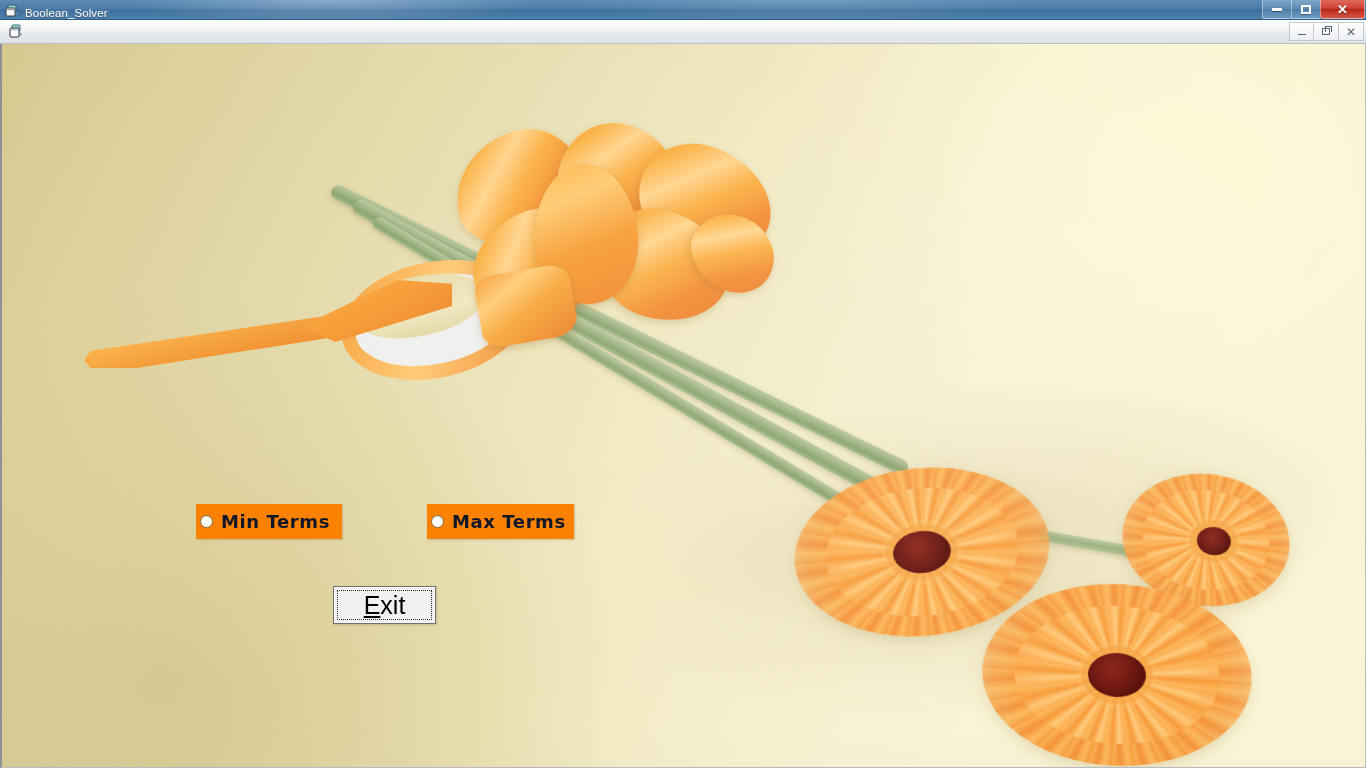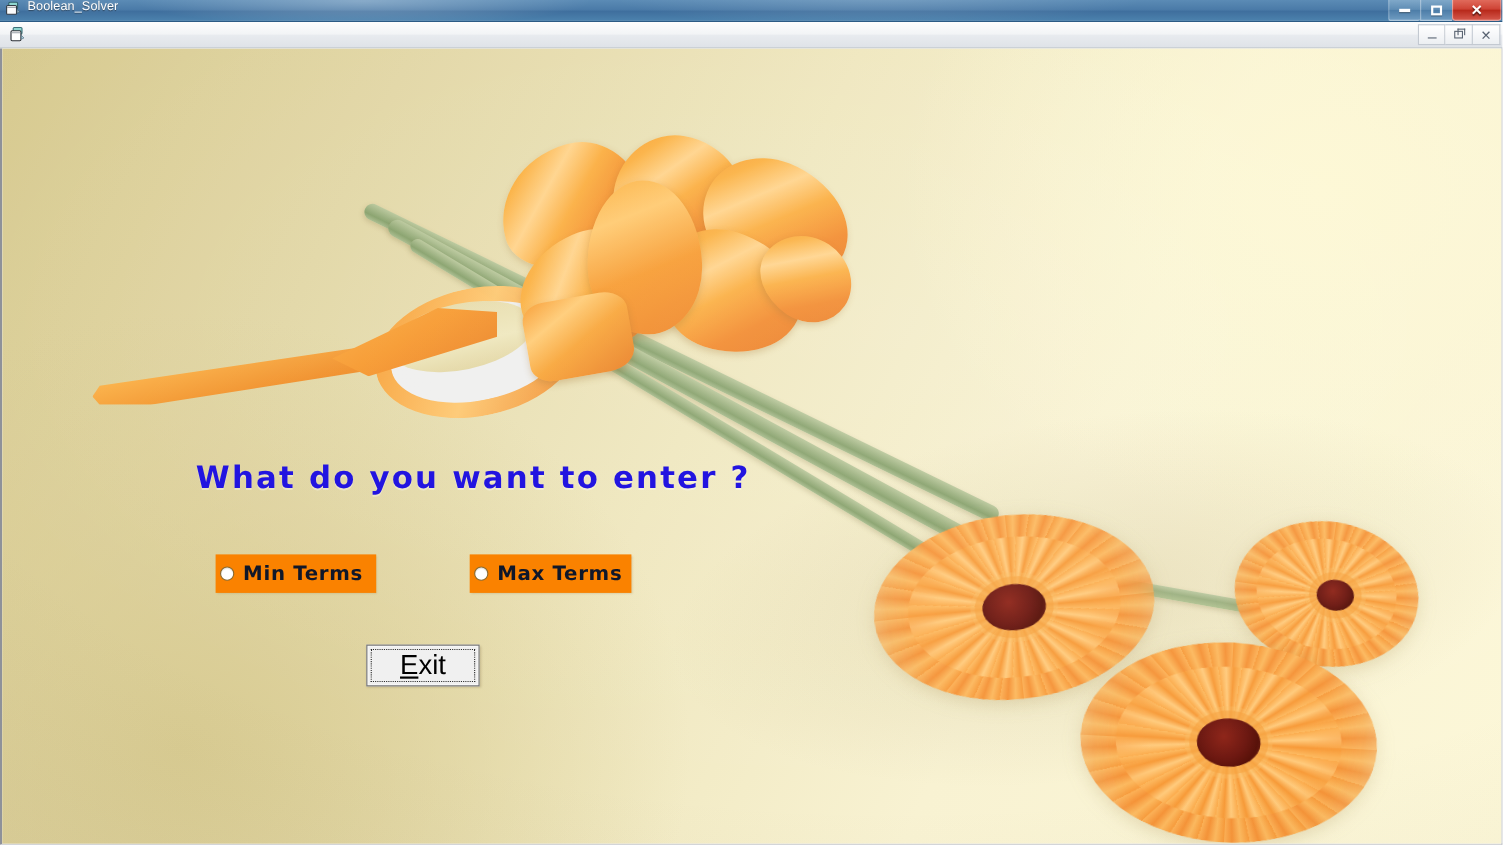--- a/index.html
+++ b/index.html
@@ -23,21 +23,21 @@
   
   .os-titlebar {
     position: absolute;
     left: 0; top: 0;
     width: 1366px;
     height: 20px;
     background: linear-gradient(to bottom, #5b8bb5 0%, #4b7ba8 45%, #3f6f9e 55%, #4c82ad 100%);
     border-bottom: 1px solid #2c5b85;
     box-sizing: border-box;
     display: flex;
-    align-items: flex-start;
+    align-items: flex-end;
     overflow: hidden;
   }
   .os-titlebar .glow {
     position: absolute;
     left: 120px; top: -22px;
     width: 420px; height: 46px;
     background: radial-gradient(ellipse at center, rgba(255,255,255,0.28) 0%, rgba(255,255,255,0) 70%);
     pointer-events: none;
   }
   .os-titlebar .glow2 {
@@ -474,21 +474,20 @@
       </div>
       <div class="daisy d3">
         <div class="petals"></div>
         <div class="petals2"></div>
         <div class="core"></div>
       </div>
 
       <div class="vignette"></div>
     </div>
 
-    <div class="question">What do you want to enter ?</div>
 
     <div class="radio-panel min-terms">
       <span class="radio-dot"></span>
       <span class="radio-label">Min Terms</span>
     </div>
 
     <div class="radio-panel max-terms">
       <span class="radio-dot"></span>
       <span class="radio-label">Max Terms</span>
     </div>

